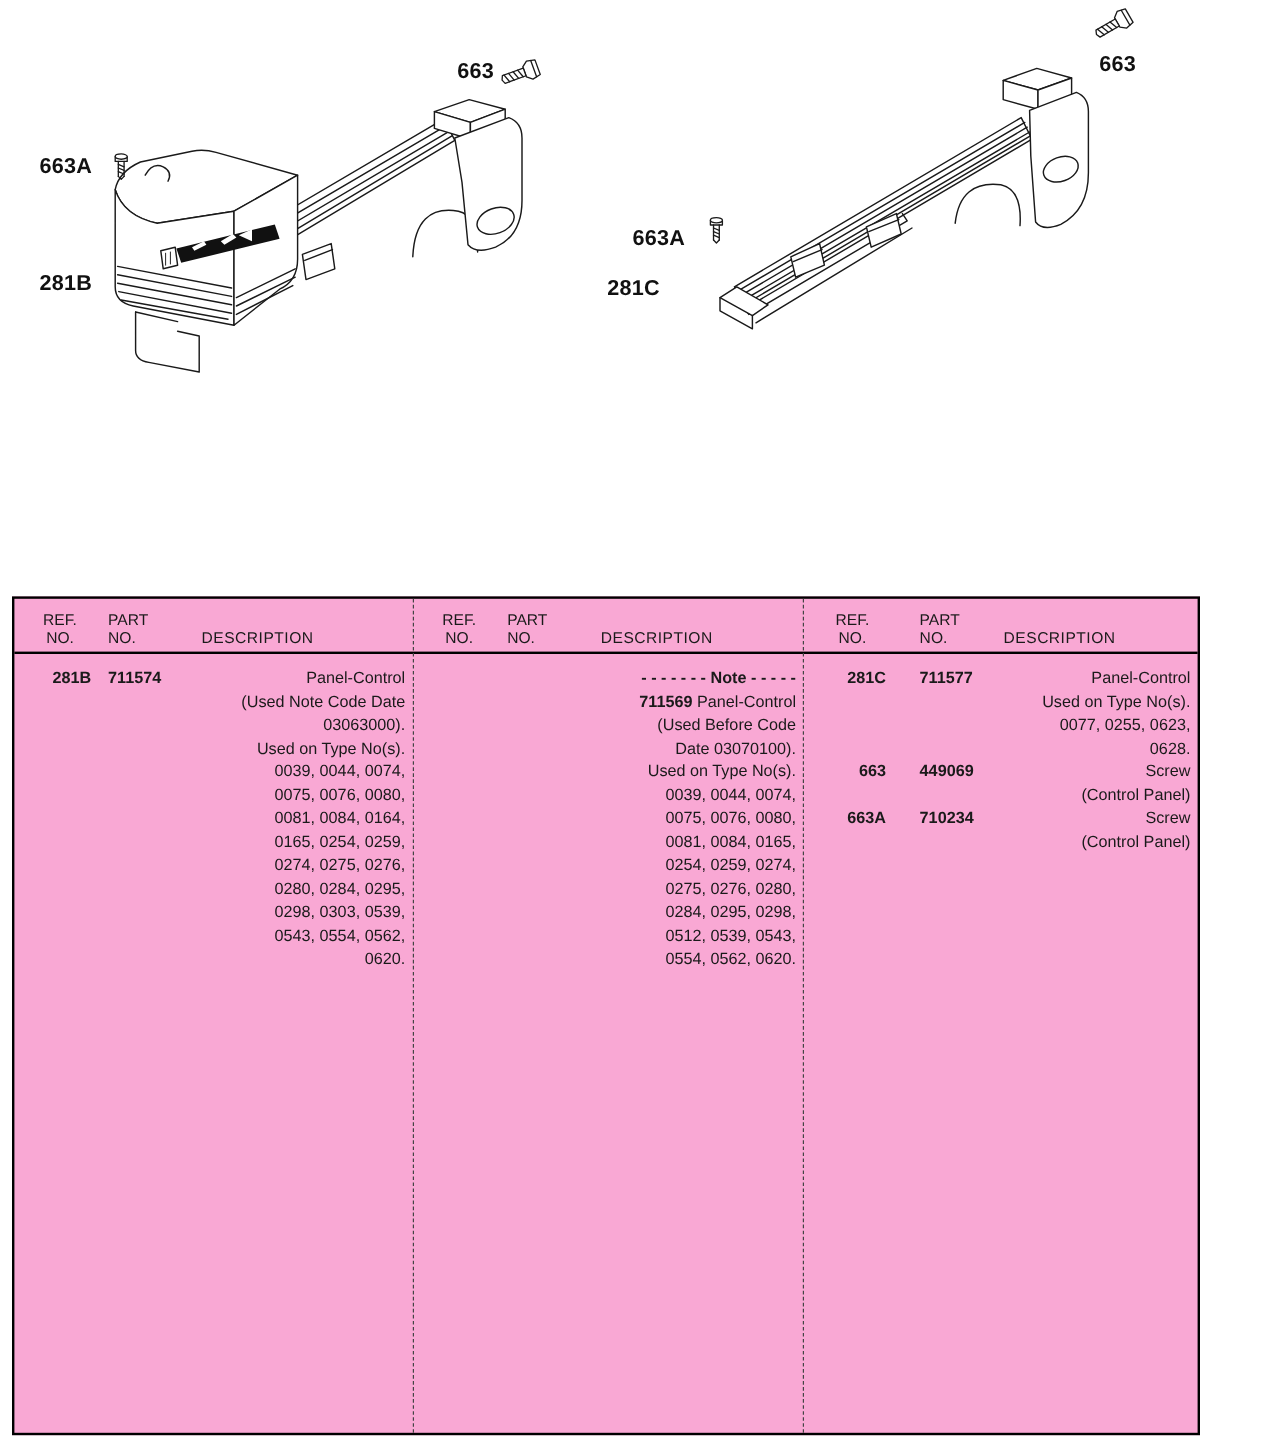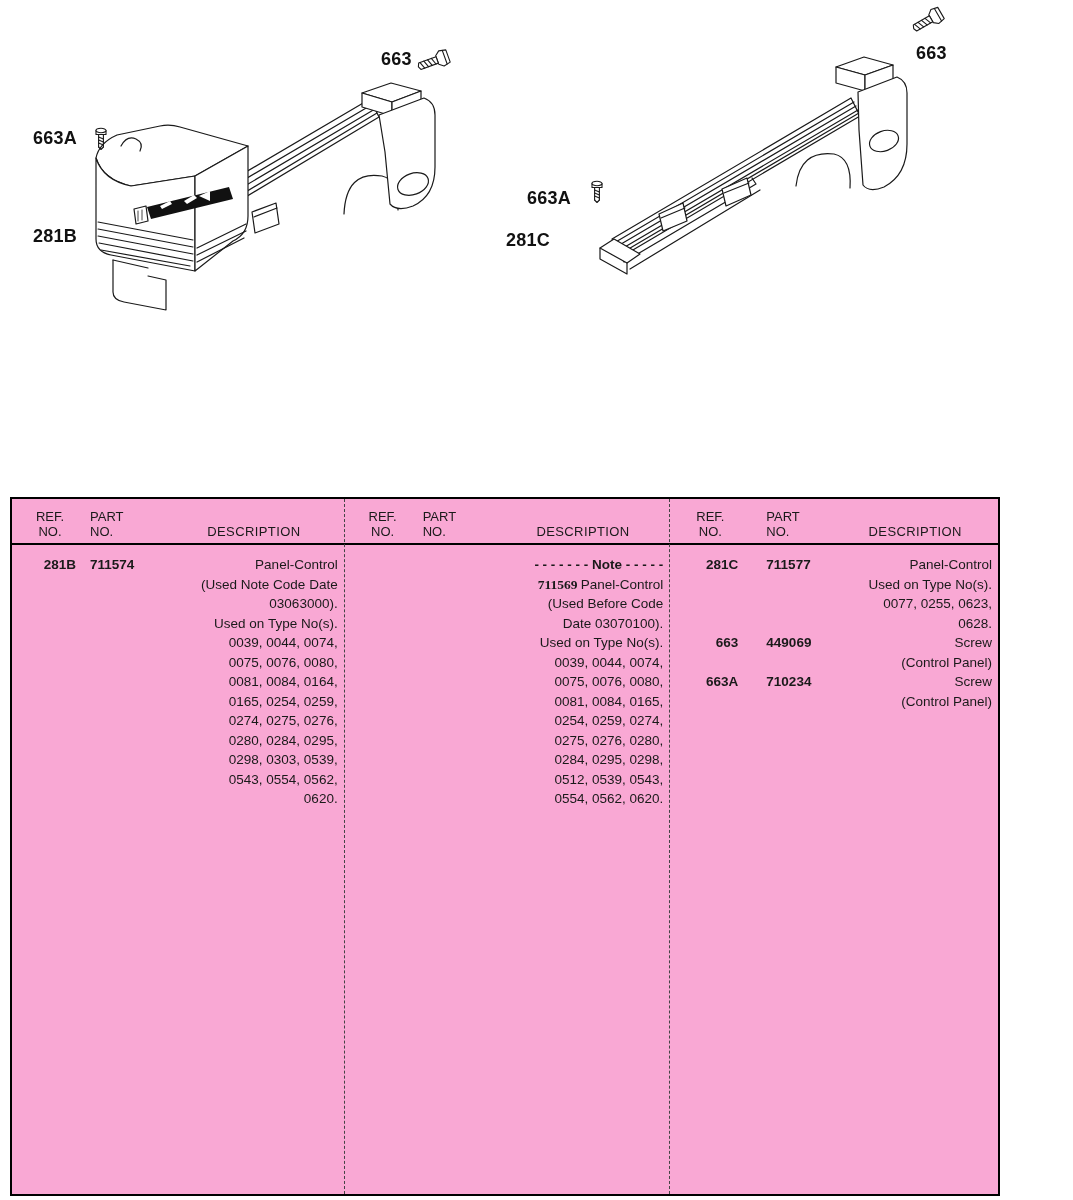--- a/index.html
+++ b/index.html
@@ -31,30 +31,30 @@
   .col1 { width:333px; } .col2 { width:327px; } .col3 { width:330px; }
   .col3 { --refw:56px; --g1:28px; --partw:54px; --g2:16px; }
 
   .col-header {
     height:44px; display:flex; align-items:flex-end;
     padding:4px 4px 4px var(--pl);
     font-size:13px; line-height:14.5px;
   }
   .hcell-ref  { width:var(--refw);  margin-right:var(--g1); text-align:center; }
   .hcell-part { width:var(--partw); margin-right:var(--g2); text-align:left; }
-  .hcell-desc { flex:1; text-align:center; letter-spacing:.4px; padding-bottom:0; }
+  .hcell-desc { flex:1; letter-spacing:.4px; padding-bottom:0; }
 
   .entries { padding:12px 6px 0 var(--pl); font-size:13.5px; line-height:19.5px; }
   .entry { display:flex; align-items:flex-start; }
   .entry .ref  { width:var(--refw);  margin-right:var(--g1); font-weight:700;
                  text-align:right; white-space:nowrap; }
   .entry .part { width:var(--partw); margin-right:var(--g2); font-weight:700;
                  white-space:nowrap; }
   .entry .desc { flex:1;text-align:right; }
-  .entry .desc b { font-weight:700;font-family:Liberation Serif, serif; }
+  .entry .desc b { font-weight:700; }
   .note { font-weight:700; white-space:nowrap; }
 </style>
 </head>
 <body>
 
 <div class="stage">
 
   <svg class="art" viewBox="0 0 1073 497">
     <defs>
       <g id="bolt" stroke="#1a1a1a" stroke-width="1.1" fill="none" stroke-linejoin="round" stroke-linecap="round">

